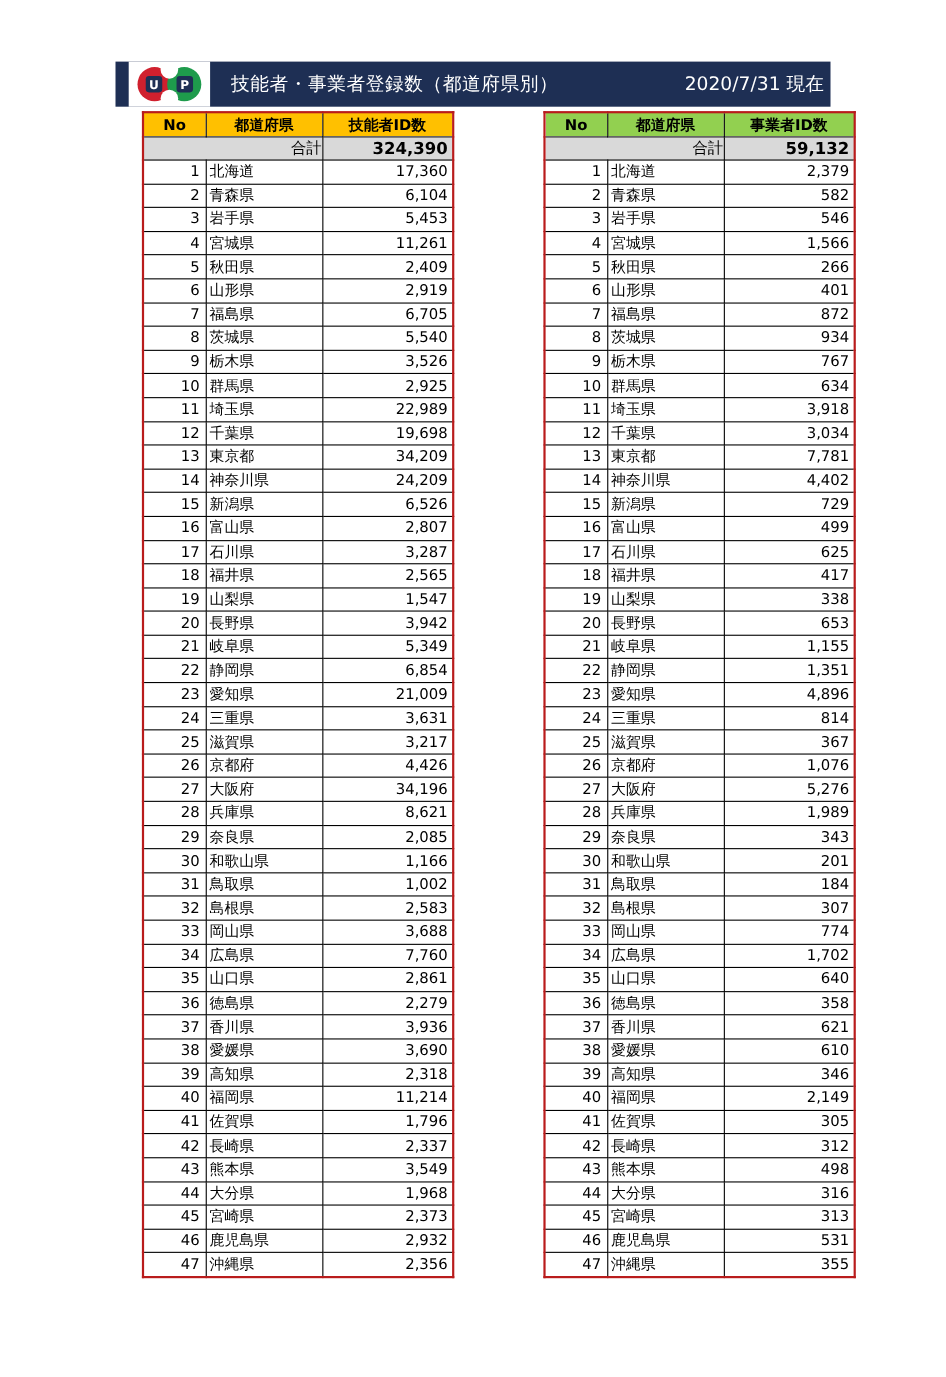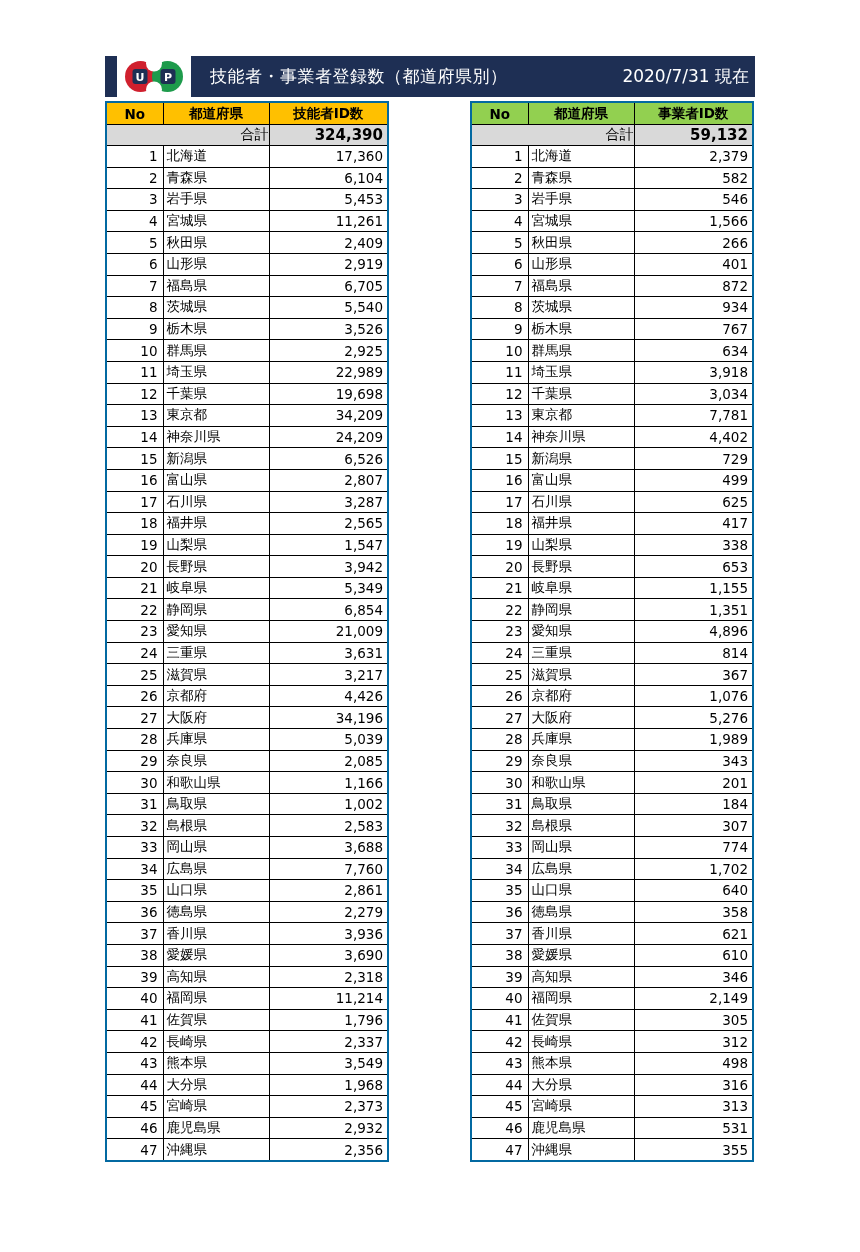--- a/index.html
+++ b/index.html
@@ -25,21 +25,21 @@
   .bar-title{margin-left:105px;color:#ffffff;font-size:17px;letter-spacing:.5px;white-space:nowrap;}
   .bar-date{margin-left:auto;margin-right:6px;color:#ffffff;font-size:17px;white-space:nowrap;}
   
   .col{position:absolute;top:101px;width:284px;}
   .col-left{left:105px;}
   .col-right{left:470px;}
   .section-title{font-size:15px;line-height:20px;margin:0 0 7px 1px;white-space:nowrap;}
   
   table.t{
     border-collapse:collapse;table-layout:fixed;width:282px;
-    border:2px solid #0369a1;background:#fff;
+    border:2px solid #b91c1c;background:#fff;margin-left:24px;
   }
   .t th,.t td{border:1px solid #000;overflow:hidden;white-space:nowrap;padding:0;}
   .t th{
     height:21px;font-size:13.5px;font-weight:600;text-align:center;
     vertical-align:middle;
   }
   .t0 th{background:var(--orange,#ffc000);}
   .t1 th{background:var(--green,#92d050);}
   .total-row td{height:20px;background:var(--gray,#d9d9d9);vertical-align:middle;}
   .total-label{text-align:right;font-size:14px;}
@@ -222,21 +222,21 @@
             <td class="cell-val">4,426</td>
           </tr>
           <tr>
             <td class="cell-no">27</td>
             <td class="cell-pref">大阪府</td>
             <td class="cell-val">34,196</td>
           </tr>
           <tr>
             <td class="cell-no">28</td>
             <td class="cell-pref">兵庫県</td>
-            <td class="cell-val">5,039</td>
+            <td class="cell-val">8,621</td>
           </tr>
           <tr>
             <td class="cell-no">29</td>
             <td class="cell-pref">奈良県</td>
             <td class="cell-val">2,085</td>
           </tr>
           <tr>
             <td class="cell-no">30</td>
             <td class="cell-pref">和歌山県</td>
             <td class="cell-val">1,166</td>

